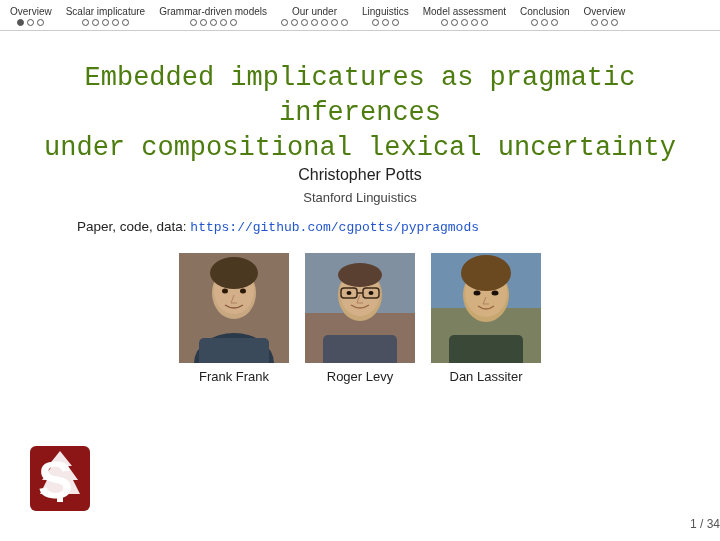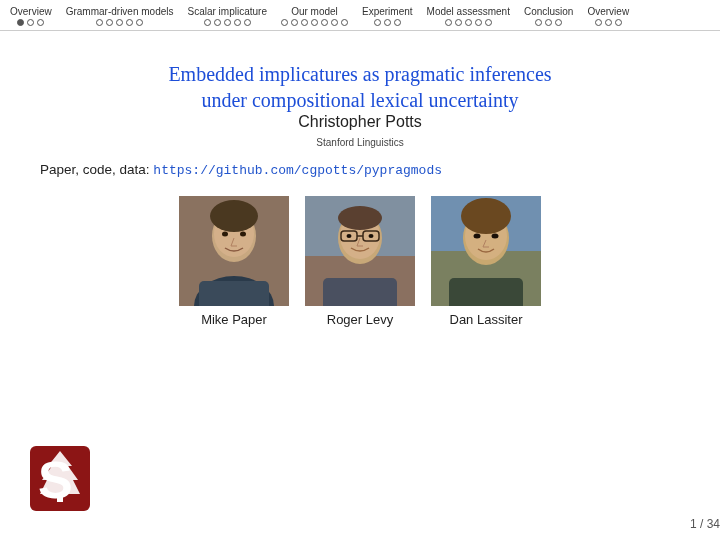--- a/index.html
+++ b/index.html
@@ -51,49 +51,51 @@
 
     
     .main-content {
       padding: 20px 40px 10px 40px;
       display: flex;
       flex-direction: column;
       align-items: center;
     }
 
     .title {
-      color: #1d4ed8;
-      font-size: 20px;
+      color: #4d7c0f;
+      font-size: 27px;
       text-align: center;
       margin-top: 10px;
       line-height: 1.3;
       font-weight: normal;
+      font-family: Liberation Mono, monospace;
     }
 
     .author {
       font-size: 16px;
       color: #222;
       text-align: center;
       font-family: Arial, sans-serif;
     }
 
     .institution {
       margin-top: 6px;
-      font-size: 10px;
+      font-size: 13px;
       color: #444;
       text-align: center;
       font-family: Arial, sans-serif;
     }
 
     .paper-link-row {
       margin-top: 14px;
       font-size: 13.5px;
       color: #222;
       align-self: flex-start;
       font-family: Arial, sans-serif;
+      margin-left: 37px;
     }
 
     .paper-link-row a, .link-text {
       color: #2255cc;
       font-family: 'Courier New', monospace;
       font-size: 13px;
     }
 
     .contributors-row {
       display: flex;
@@ -167,56 +169,56 @@
   <div class="nav-section">
     <span class="nav-label">Overview</span>
     <div class="nav-dots">
       <div class="dot filled"></div>
       <div class="dot"></div>
       <div class="dot"></div>
     </div>
   </div>
 
   <div class="nav-section">
+    <span class="nav-label">Scalar implicature</span>
+    <div class="nav-dots">
+      <div class="dot"></div>
+      <div class="dot"></div>
+      <div class="dot"></div>
+      <div class="dot"></div>
+      <div class="dot"></div>
+    </div>
+  </div>
+
+  <div class="nav-section">
     <span class="nav-label">Grammar-driven models</span>
     <div class="nav-dots">
       <div class="dot"></div>
       <div class="dot"></div>
       <div class="dot"></div>
       <div class="dot"></div>
       <div class="dot"></div>
     </div>
   </div>
 
   <div class="nav-section">
-    <span class="nav-label">Scalar implicature</span>
-    <div class="nav-dots">
-      <div class="dot"></div>
-      <div class="dot"></div>
-      <div class="dot"></div>
-      <div class="dot"></div>
-      <div class="dot"></div>
-    </div>
-  </div>
-
-  <div class="nav-section">
-    <span class="nav-label">Our model</span>
-    <div class="nav-dots">
-      <div class="dot"></div>
-      <div class="dot"></div>
-      <div class="dot"></div>
-      <div class="dot"></div>
-      <div class="dot"></div>
-      <div class="dot"></div>
-      <div class="dot"></div>
-    </div>
-  </div>
-
-  <div class="nav-section">
-    <span class="nav-label">Experiment</span>
+    <span class="nav-label">Our under</span>
+    <div class="nav-dots">
+      <div class="dot"></div>
+      <div class="dot"></div>
+      <div class="dot"></div>
+      <div class="dot"></div>
+      <div class="dot"></div>
+      <div class="dot"></div>
+      <div class="dot"></div>
+    </div>
+  </div>
+
+  <div class="nav-section">
+    <span class="nav-label">Linguistics</span>
     <div class="nav-dots">
       <div class="dot"></div>
       <div class="dot"></div>
       <div class="dot"></div>
     </div>
   </div>
 
   <div class="nav-section">
     <span class="nav-label">Model assessment</span>
     <div class="nav-dots">
@@ -276,21 +278,21 @@
           <rect x="20" y="85" width="70" height="30" fill="#3a4a5a" rx="5"></rect>
 
           <ellipse cx="46" cy="38" rx="3" ry="2.5" fill="#2a1a08"></ellipse>
           <ellipse cx="64" cy="38" rx="3" ry="2.5" fill="#2a1a08"></ellipse>
 
           <path d="M46 52 Q55 58 64 52" stroke="#8a5a40" stroke-width="1.5" fill="none"></path>
 
           <path d="M55 42 L52 50 L58 50" stroke="#b08060" stroke-width="1" fill="none"></path>
         </svg>
       </div>
-      <div class="contributor-name">Mike Paper</div>
+      <div class="contributor-name">Frank Frank</div>
     </div>
 
     <div class="contributor">
       <div class="contributor-photo photo-roger">
         <svg width="110" height="110" viewBox="0 0 110 110" xmlns="http://www.w3.org/2000/svg">
           <rect width="110" height="110" fill="#9a8878"></rect>
 
           <rect width="110" height="60" fill="#8090a0"></rect>
 
           <rect y="60" width="110" height="50" fill="#8a7060"></rect>

